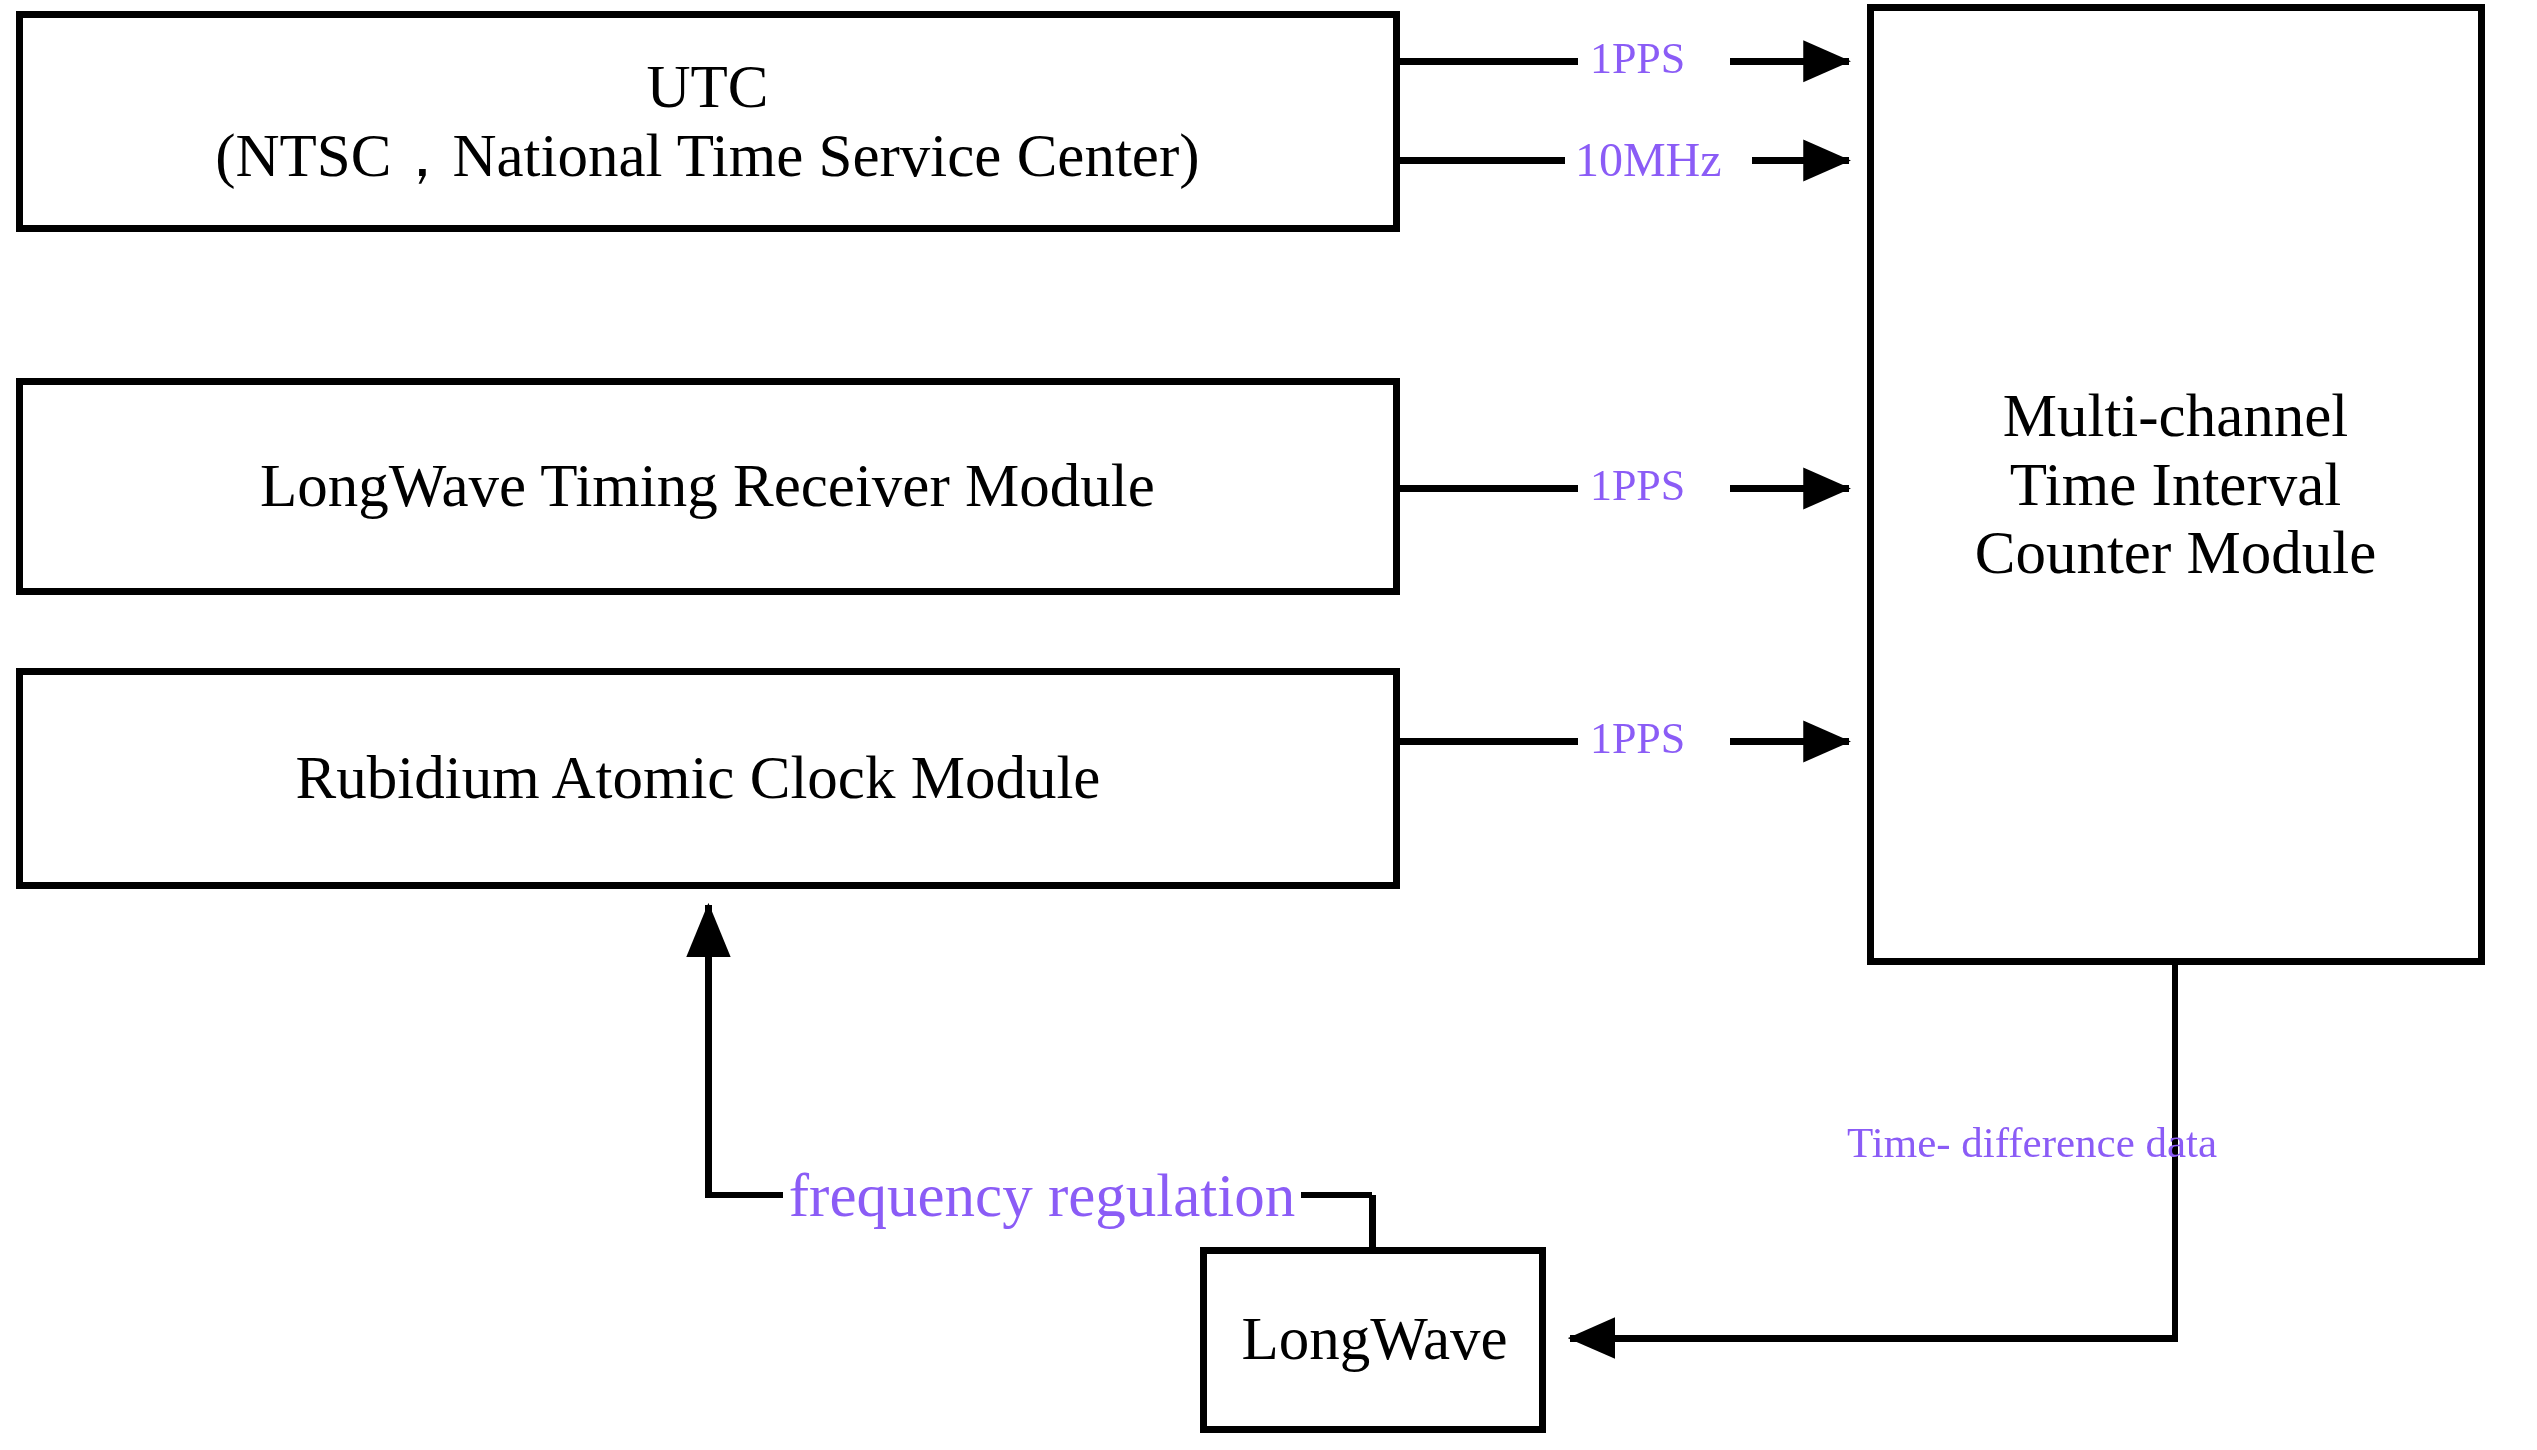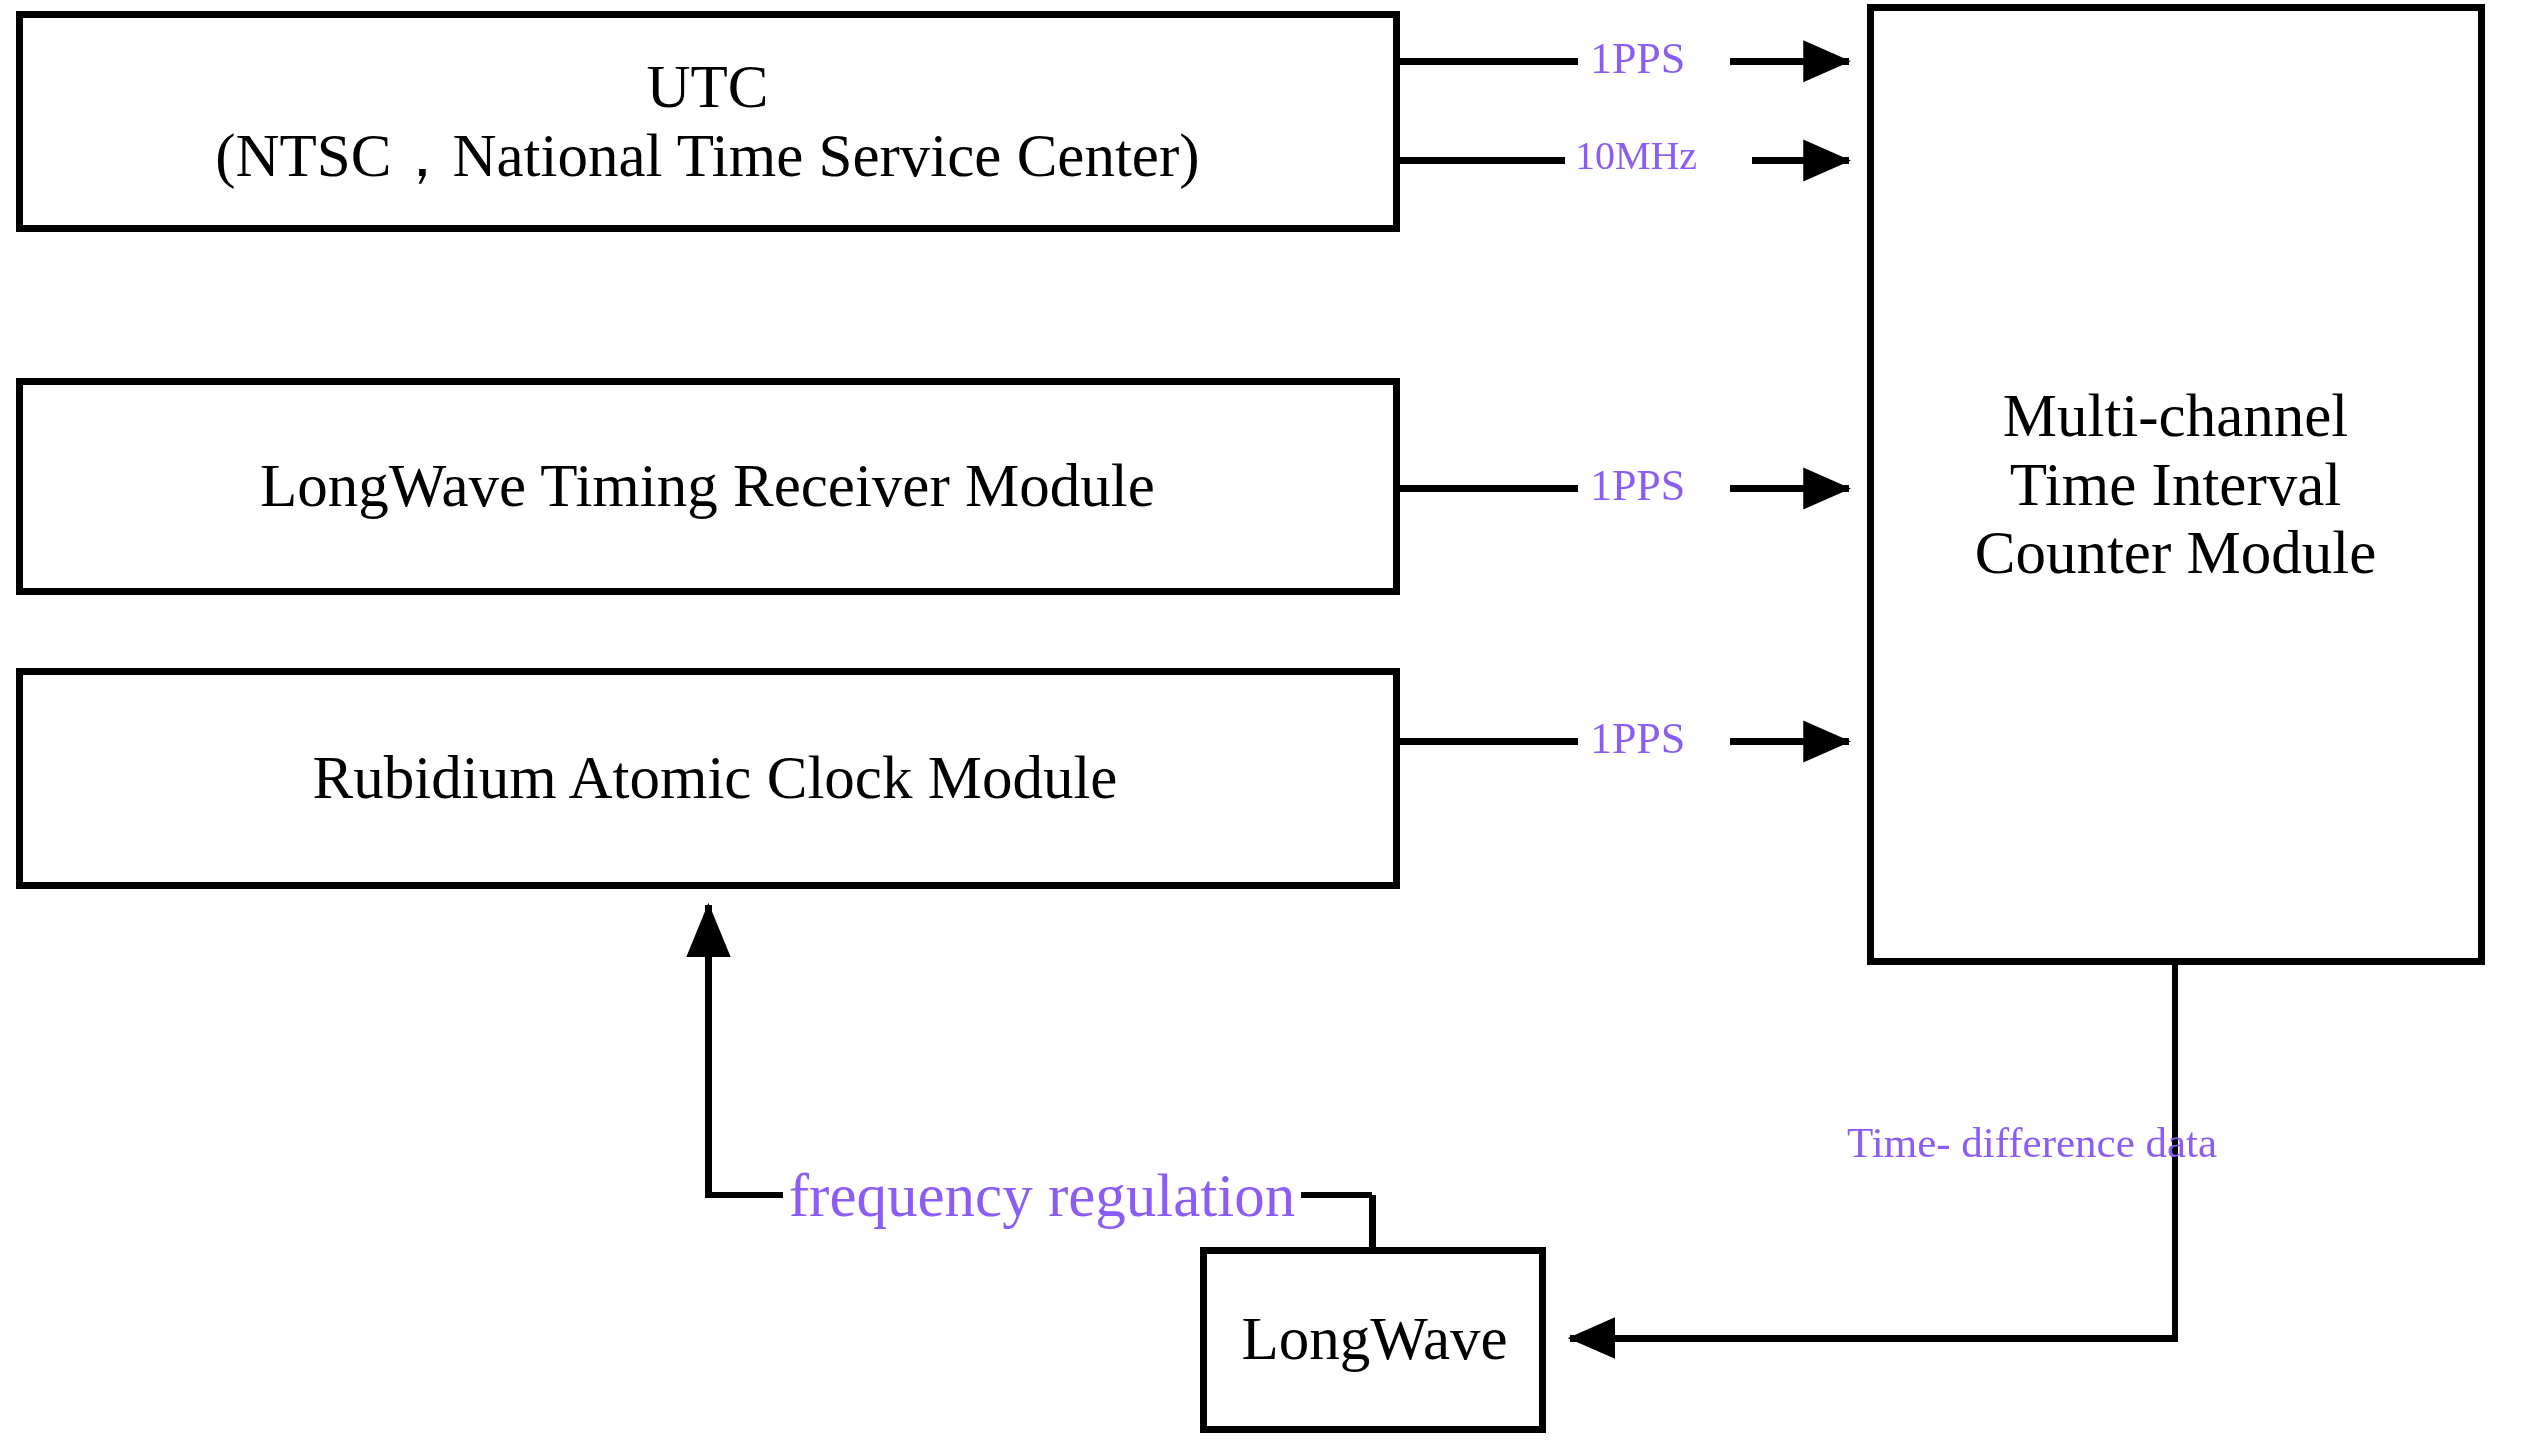--- a/index.html
+++ b/index.html
@@ -29,27 +29,27 @@
     color:#8b5cf6;
     white-space:nowrap;
     text-align:center;
     background:#ffffff;
     line-height:1;
   }
 
   
   #lbl-utc      { left:21.4px;  top:16.5px;   width:1372px; height:210px; font-size:61px; }
   #lbl-longwave { left:21.4px;  top:383px;  width:1372px; height:206px; font-size:61px; }
-  #lbl-rubidium { left:29px;  top:673px;  width:1372px; height:210px; font-size:61px; }
+  #lbl-rubidium { left:12px;  top:673px;  width:1372px; height:210px; font-size:61px; }
   #lbl-counter  { left:1873px;top:11.7px;   width:605px;  height:946px; font-size:61px;text-align:center; }
   #lbl-computer { left:1204px;top:1252px; width:341px;  height:175px; font-size:61px; }
 
   
   #lbl-1pps-utc   { left:1586px; top:37px;   font-size:44px; padding:0 3.9px;}
-  #lbl-10mhz-utc  { left:1571px; top:136px;  font-size:40px; padding:0 3.9px;}
+  #lbl-10mhz-utc  { left:1571px; top:136px;  font-size:48px; padding:0 3.9px;}
   #lbl-1pps-lw    { left:1586px; top:464px;  font-size:44px; padding:0 3.9px;}
   #lbl-1pps-rb    { left:1586px; top:717px;  font-size:44px; padding:0 3.9px;}
   #lbl-freq       { left:783px;  top:1121px; font-size:61px; padding:0 5.8px;margin-top:44px;}
   #lbl-tdd        { left:1824px; top:1121px; font-size:43px; background:transparent;margin-left:23px;}
 </style>
 </head>
 <body>
 
 <div id="stage">
 

